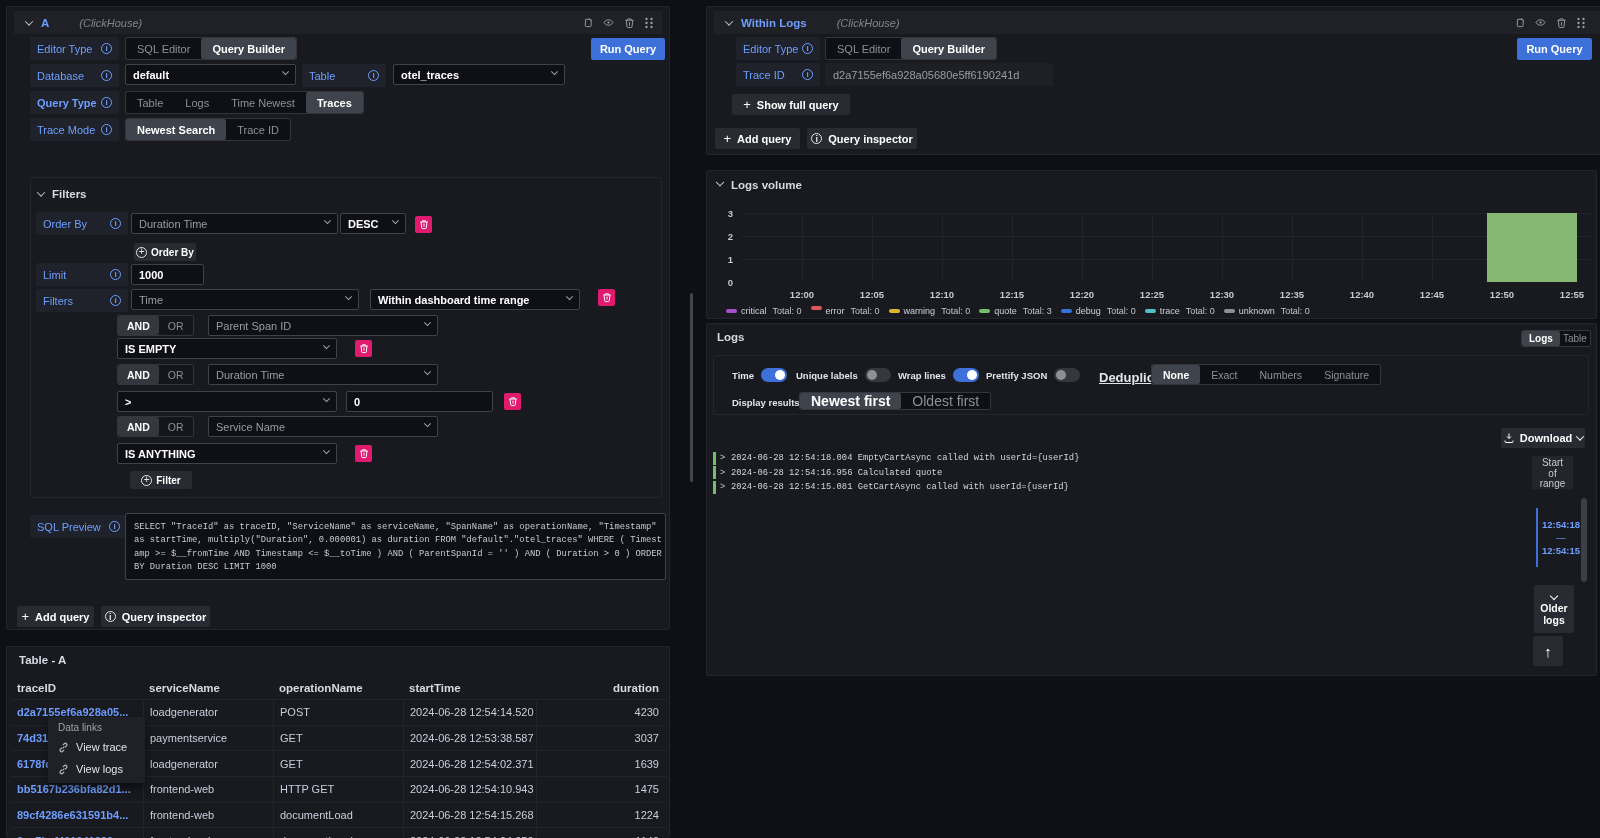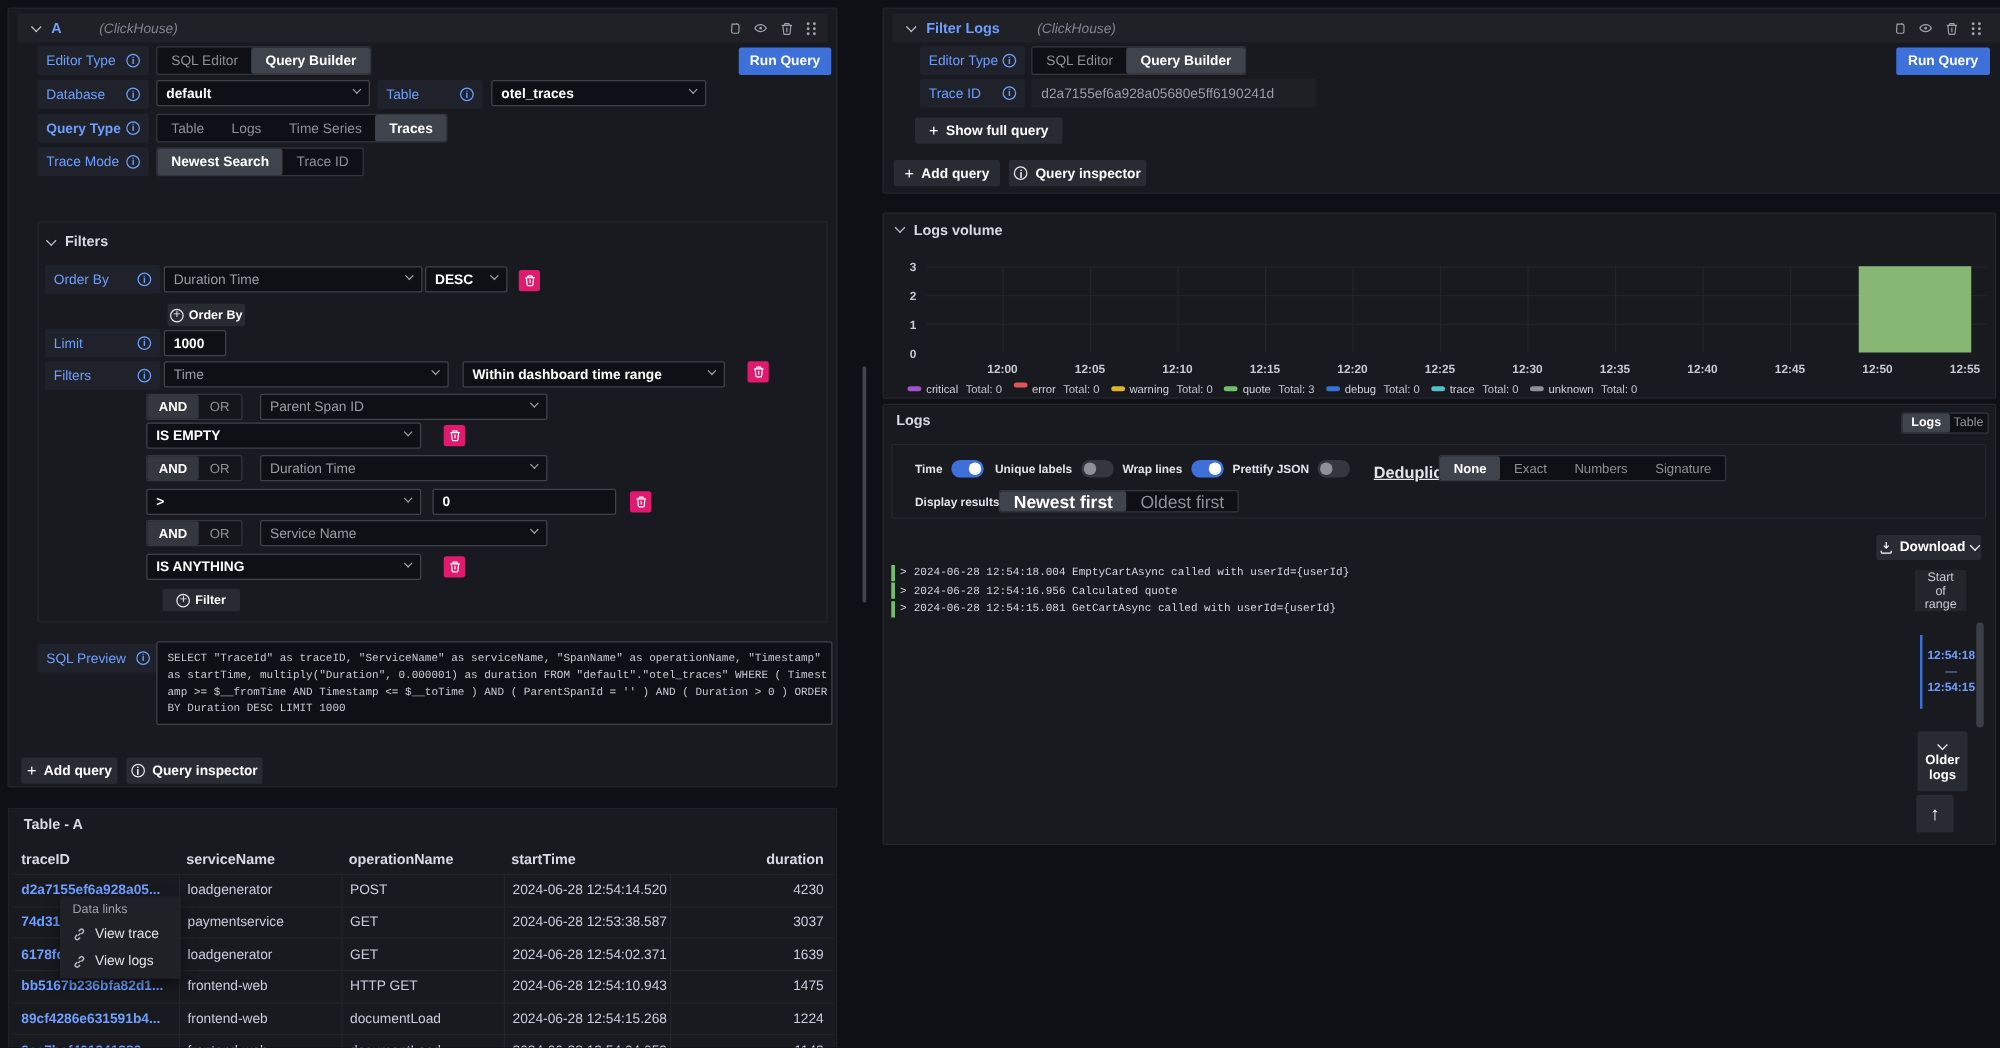--- a/index.html
+++ b/index.html
@@ -96,21 +96,21 @@
 
   <div class="lbl" style="left:23px; top:57px; width:89px;">Database<span class="info"></span></div>
   <div class="sel" style="left:118px; top:57px; width:171px; color:#fff; font-weight:bold;">default<span class="cvr"></span></div>
   <div class="lbl" style="left:295px; top:57px; width:84px;">Table<span class="info"></span></div>
   <div class="sel" style="left:386px; top:57px; width:172px; color:#fff; font-weight:bold;">otel_traces<span class="cvr"></span></div>
 
   <div class="lbl" style="left:23px; top:84px; width:89px;font-weight:bold;">Query Type<span class="info"></span></div>
   <div class="radio" style="left:118px; top:84px;">
       <span>Table</span>
       <span>Logs</span>
-      <span>Time Series</span>
+      <span>Time Newest</span>
       <span class="on">Traces</span>
     </div>
 
   <div class="lbl" style="left:23px; top:111px; width:89px;">Trace Mode<span class="info"></span></div>
   <div class="radio" style="left:118px; top:111px;">
       <span class="on">Newest Search</span>
       <span>Trace ID</span>
     </div>
 
 
@@ -121,21 +121,21 @@
   <div class="lbl" style="left:29px; top:205px; width:92px;">Order By<span class="info"></span></div>
   <div class="sel" style="left:124px; top:206px; width:207px; color:#9a9ca4;">Duration Time<span class="cvr"></span></div>
   <div class="sel" style="left:333px; top:206px; width:66px; color:#fff; font-weight:bold;">DESC<span class="cvr"></span></div>
   <div class="pink" style="left:408px; top:209px; width:17px; height:17px;">
       <svg viewBox="0 0 24 24" fill="none" stroke="#fff" stroke-width="2.4">
         <path d="M3 6h18 M8 6V4a1 1 0 0 1 1-1h6a1 1 0 0 1 1 1v2 M5 6l1.5 14a2 2 0 0 0 2 1.8h7a2 2 0 0 0 2-1.8L19 6 M12 10v7"></path>
       </svg>
     </div>
   <div class="btn" style="left:127px; top:236px; width:62px; height:18px; font-size:10px; gap:4px;"><span class="plus"></span>Order By</div>
   <div class="lbl" style="left:29px; top:256px; width:92px;">Limit<span class="info"></span></div>
-  <div class="sel" style="left:124px; top:257px; width:50px; color:#fff; font-weight:bold;">1000</div>
+  <div class="sel" style="left:124px; top:257px; width:73px; color:#fff; font-weight:bold;">1000</div>
   <div class="lbl" style="left:29px; top:282px; width:92px;">Filters<span class="info"></span></div>
   <div class="sel" style="left:124px; top:282px; width:228px; color:#9a9ca4;">Time<span class="cvr"></span></div>
   <div class="sel" style="left:363px; top:282px; width:210px; color:#fff; font-weight:bold;">Within dashboard time range<span class="cvr"></span></div>
   <div class="pink" style="left:591px; top:282px; width:17px; height:17px;">
       <svg viewBox="0 0 24 24" fill="none" stroke="#fff" stroke-width="2.4">
         <path d="M3 6h18 M8 6V4a1 1 0 0 1 1-1h6a1 1 0 0 1 1 1v2 M5 6l1.5 14a2 2 0 0 0 2 1.8h7a2 2 0 0 0 2-1.8L19 6 M12 10v7"></path>
       </svg>
     </div>
   <div class="radio andor" style="left:110px; top:308px;">
       <span class="on">AND</span>
@@ -248,21 +248,21 @@
   </div>
 </div>
 
 <div class="abs" style="left:690px; top:293px; width:3px; height:189px; background:#43454c; border-radius:2px;"></div>
 
 <div class="panel" style="left:706px; top:6px; width:912px; height:149px;" id="rightq">
   <div class="hdr">
     <span class="chev">
         <span class="chevD"></span>
       </span>
-      <span class="qname" style="margin-left:4px;">Filter Logs</span>
+      <span class="qname" style="margin-left:4px;">Within Logs</span>
     <span class="dsname">(ClickHouse)</span>
     <span class="icons" id="hdricons2" style="margin-right:24px;">
         <svg width="11" height="11" viewBox="0 0 24 24" fill="none" stroke="#9fa2a8" stroke-width="2">
           <path d="M8 5h9a3 3 0 0 1 3 3v10a3 3 0 0 1-3 3h-7a3 3 0 0 1-3-3z M15 3.5 a7 7 0 0 1 5.5 5.5"></path>
         </svg>
         <svg width="13" height="11" viewBox="0 0 24 24" fill="none" stroke="#9fa2a8" stroke-width="2">
           <path d="M2 12s3.5-6 10-6s10 6 10 6s-3.5 6-10 6S2 12 2 12z"></path>
           <circle cx="12" cy="12" r="2.4" fill="#9fa2a8" stroke="none"></circle>
         </svg>
         <svg width="11" height="12" viewBox="0 0 24 24" fill="none" stroke="#9fa2a8" stroke-width="2">

